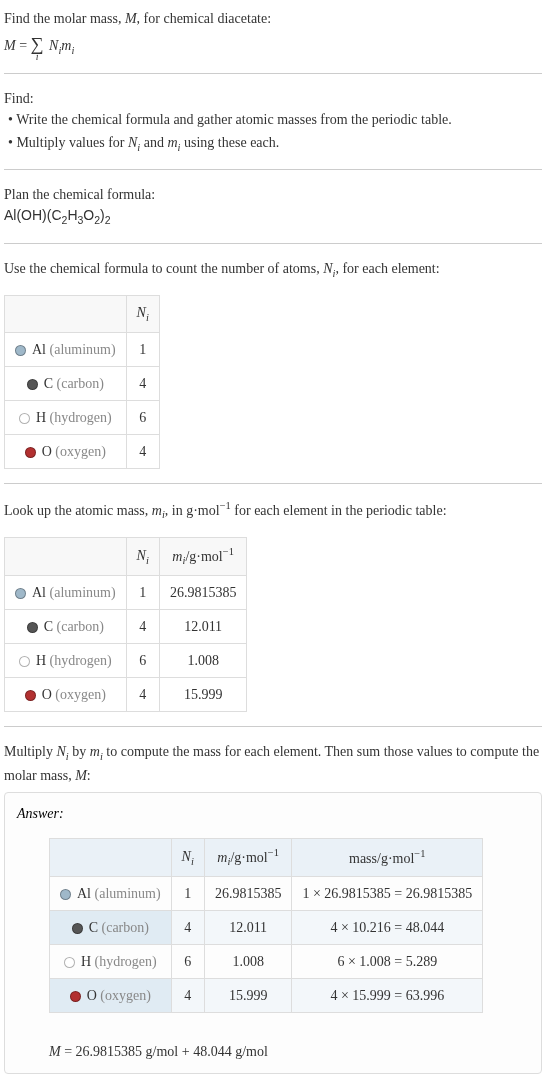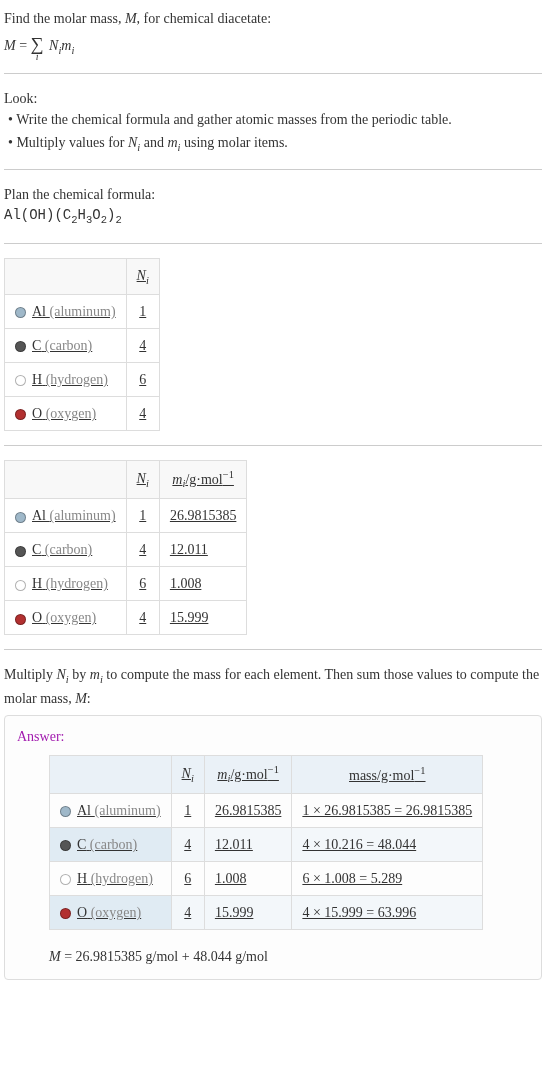--- a/index.html
+++ b/index.html
@@ -47,27 +47,26 @@
     }
     .plan-list {
       padding-left: 4px;
       font-family: Liberation Serif, serif;
     }
     .plan-list div {
       margin-bottom: 2px;
     }
     table {
       border-collapse: collapse;
-      margin: 8px 0;
-      text-decoration: underline;
+      margin: 14px 0;
     }
     th, td {
       border: 1px solid #ddd;
       padding: 6px 10px;
-      text-align: left;
+      text-align: center;
       font-weight: normal;
     }
     th {
       background: #f8f8f8;
       text-align: center;
     }
     .element-cell {
       color: #888;
       white-space: nowrap;
     }
@@ -84,82 +83,86 @@
       text-align: center;
     }
     .answer-box {
       border: 1px solid #ddd;
       border-radius: 4px;
       padding: 10px 12px;
       background: #fdfdfd;
       margin-top: 6px;
     }
     .answer-label {
-      color: #a21caf;
+      color: #000000;
       margin-bottom: 4px;
+      font-style: italic;
     }
     .answer-content {
       padding-left: 32px;
     }
     .answer-content table th {
       background: #eaf1f7;
       text-align: center;
     }
     .answer-content table td.shade {
       background: #eaf1f7;
     }
     .answer-content table tr.alt td {
       background: #f3f7fa;
     }
     .answer-content table tr.alt td.shade {
       background: #e0ebf3;
     }
     .final-calc {
-      margin-top: 16px;
+      margin-top: 28px;
       line-height: 1.6;
     }
     .chem {
-      font-family: Liberation Mono, monospace;
+      font-family: Liberation Sans, sans-serif;
     }
   </style>
 </head>
 <body>
 
 <div>
   <span>Find the molar mass, </span><span class="formula">M</span><span>, for chemical diacetate:</span>
   <div style="margin-top:2px;">
     <span class="formula">M</span><span> = </span><span class="sigma"><span>∑</span><span class="sigma-sub">i</span></span>
     <span style="margin-left:2px;"><span class="formula">N</span><span class="sub formula">i</span></span><span><span class="formula">m</span><span class="sub formula">i</span></span>
   </div>
 </div>
 
 <hr>
 
 <div>
-  <div>Look:</div>
+  <div>Find:</div>
   <div class="plan-list">
     <div>• Write the chemical formula and gather atomic masses from the periodic table.</div>
     <div>
-      <span>• Multiply values for </span><span class="formula">N</span><span class="sub formula">i</span><span> and </span><span class="formula">m</span><span class="sub formula">i</span><span> using molar items.</span>
+      <span>• Multiply values for </span><span class="formula">N</span><span class="sub formula">i</span><span> and </span><span class="formula">m</span><span class="sub formula">i</span><span> using these each.</span>
     </div>
   </div>
 </div>
 
 <hr>
 
 <div>
   <div>Plan the chemical formula:</div>
   <div class="chem">
     <span>Al(OH)(C</span><span class="sub">2</span><span>H</span><span class="sub">3</span><span>O</span><span class="sub">2</span><span>)</span><span class="sub">2</span>
   </div>
 </div>
 
 <hr>
 
 <div>
+  <div>
+    <span>Use the chemical formula to count the number of atoms, </span><span class="formula">N</span><span class="sub formula">i</span><span>, for each element:</span>
+  </div>
   <table>
     <tbody>
         <tr>
       <th></th>
       <th><span class="formula">N</span><span class="sub formula">i</span></th>
     </tr>
     <tr>
       <td class="element-cell"><span class="element-dot" style="background:#9fb8c9"></span><span style="color:#333">Al</span> <span>(aluminum)</span></td>
       <td class="num-col">1</td>
     </tr>
@@ -175,20 +178,23 @@
       <td class="element-cell"><span class="element-dot" style="background:#b23030"></span><span style="color:#333">O</span> <span>(oxygen)</span></td>
       <td class="num-col">4</td>
     </tr>
   </tbody>
     </table>
 </div>
 
 <hr>
 
 <div>
+  <div>
+    <span>Look up the atomic mass, </span><span class="formula">m</span><span class="sub formula">i</span><span>, in g·mol</span><span class="sup">−1</span><span> for each element in the periodic table:</span>
+  </div>
   <table>
     <tbody>
         <tr>
       <th></th>
       <th><span class="formula">N</span><span class="sub formula">i</span></th>
       <th><span class="formula">m</span><span class="sub formula">i</span><span>/g·mol</span><span class="sup">−1</span></th>
     </tr>
     <tr>
       <td class="element-cell"><span class="element-dot" style="background:#9fb8c9"></span><span style="color:#333">Al</span> <span>(aluminum)</span></td>
       <td class="num-col">1</td>

